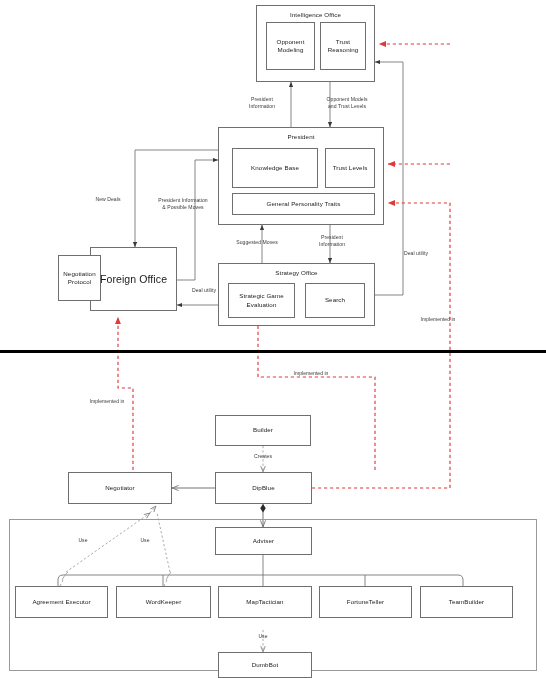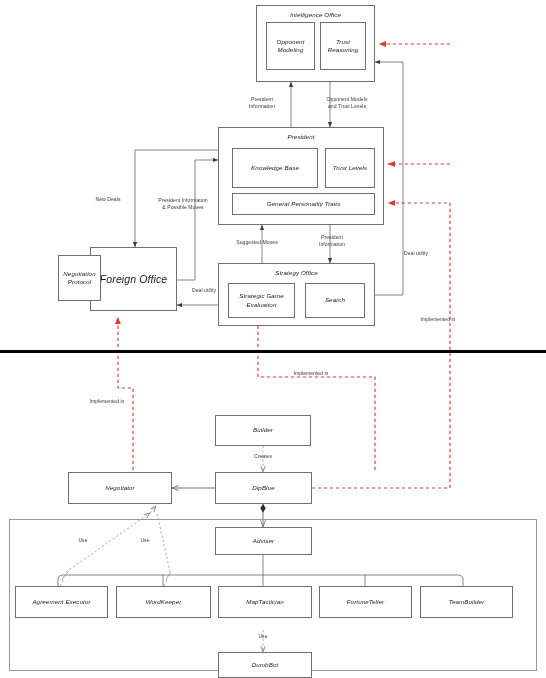--- a/index.html
+++ b/index.html
@@ -1,21 +1,21 @@
 <!DOCTYPE html>
 <html><head>
 <meta charset="utf-8">
 <style>
   html,body{margin:0;padding:0;background:#ffffff;}
   body{width:546px;height:678px;font-family:"Liberation Sans",sans-serif;}
   #stage{position:relative;width:546px;height:678px;overflow:hidden;background:#fff;}
   svg.layer{position:absolute;left:0;top:0;width:546px;height:678px;}
   .box{position:absolute;box-sizing:border-box;border:1px solid #6f6f6f;background:#fff;
        display:flex;align-items:center;justify-content:center;text-align:center;
-       font-size:6.2px;color:#1a1a1a;line-height:1.35;letter-spacing:.1px;font-style:italic;}
+       font-size:6.2px;color:#1a1a1a;line-height:1.35;letter-spacing:.1px;}
   .grp{align-items:flex-start;justify-content:center;padding-top:5px;}
   .grp > .gtitle{font-size:6.2px;color:#1a1a1a;}
   .big{font-size:10.5px;}
   .elabel{position:absolute;font-size:5.1px;color:#3a3a3a;text-align:center;line-height:1.4;
           white-space:pre-line;letter-spacing:.05px;}
   .rlabel{position:absolute;font-size:5.1px;color:#3a3a3a;text-align:center;line-height:1.4;}
   .divider{position:absolute;left:0;width:546px;height:3px;background:#000;}
   .frame{position:absolute;box-sizing:border-box;border:1px solid #9a9a9a;background:transparent;}
 </style>
 </head>

